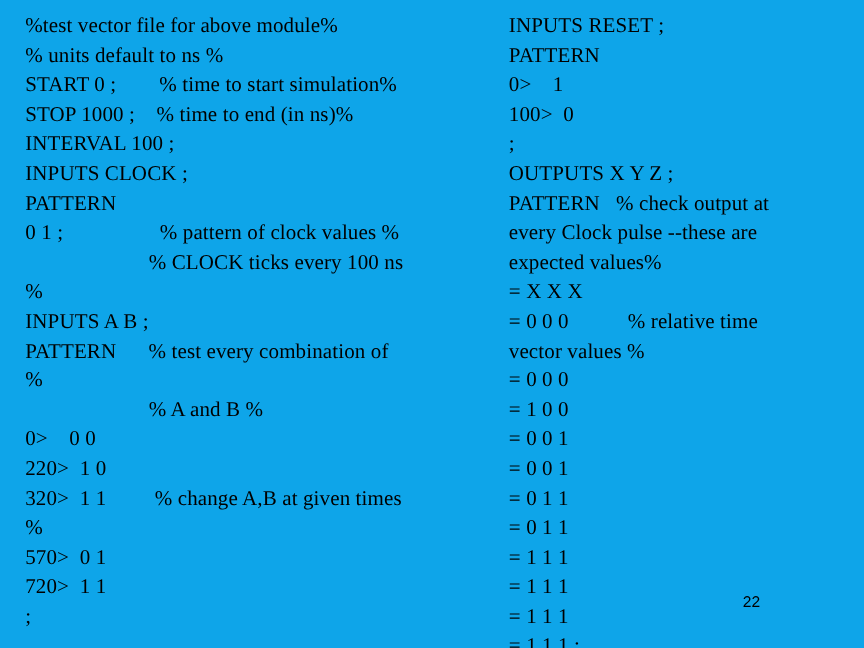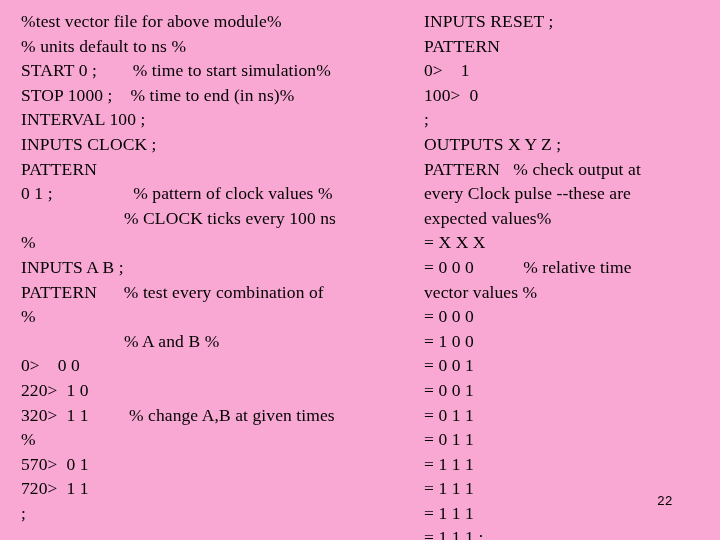--- a/index.html
+++ b/index.html
@@ -33,32 +33,32 @@
     width: 290px;
   }
   .code-line {
     display: block;
     white-space: pre;
     height: 24.6px;
     letter-spacing: 0.1px;
   }
   #page-number {
     position: absolute;
-    left: 657px;
+    left: 619px;
     top: 494px;
     font-size: 13px;
     line-height: 16px;
     color: #000000;
-    font-family: Liberation Mono, monospace;
+    font-family: Liberation Sans, sans-serif;
   }
 </style>
 </head>
 <body>
 
-<div id="slide" style="background: #f9a8d4; color: rgb(0, 0, 0);">
+<div id="slide" style="background: #0ea5e9; color: rgb(0, 0, 0);">
 
   <div id="left-column" class="column"><span class="code-line">%test vector file for above module%</span><span class="code-line">% units default to ns %</span><span class="code-line">START 0 ;        % time to start simulation%</span><span class="code-line">STOP 1000 ;    % time to end (in ns)%</span><span class="code-line">INTERVAL 100 ;</span><span class="code-line">INPUTS CLOCK ;</span><span class="code-line">PATTERN</span><span class="code-line">0 1 ;                  % pattern of clock values %</span><span class="code-line">                       % CLOCK ticks every 100 ns</span><span class="code-line">%</span><span class="code-line">INPUTS A B ;</span><span class="code-line">PATTERN      % test every combination of</span><span class="code-line">%</span><span class="code-line">                       % A and B %</span><span class="code-line">0&gt;    0 0</span><span class="code-line">220&gt;  1 0</span><span class="code-line">320&gt;  1 1         % change A,B at given times</span><span class="code-line">%</span><span class="code-line">570&gt;  0 1</span><span class="code-line">720&gt;  1 1</span><span class="code-line">;</span></div>
 
   <div id="right-column" class="column"><span class="code-line">INPUTS RESET ;</span><span class="code-line">PATTERN</span><span class="code-line">0&gt;    1</span><span class="code-line">100&gt;  0</span><span class="code-line">;</span><span class="code-line">OUTPUTS X Y Z ;</span><span class="code-line">PATTERN   % check output at</span><span class="code-line">every Clock pulse --these are</span><span class="code-line">expected values%</span><span class="code-line">= X X X</span><span class="code-line">= 0 0 0           % relative time</span><span class="code-line">vector values %</span><span class="code-line">= 0 0 0</span><span class="code-line">= 1 0 0</span><span class="code-line">= 0 0 1</span><span class="code-line">= 0 0 1</span><span class="code-line">= 0 1 1</span><span class="code-line">= 0 1 1</span><span class="code-line">= 1 1 1</span><span class="code-line">= 1 1 1</span><span class="code-line">= 1 1 1</span><span class="code-line">= 1 1 1 ;</span></div>
 
   <div id="page-number">22</div>
 
 </div>
 
 </body></html>

